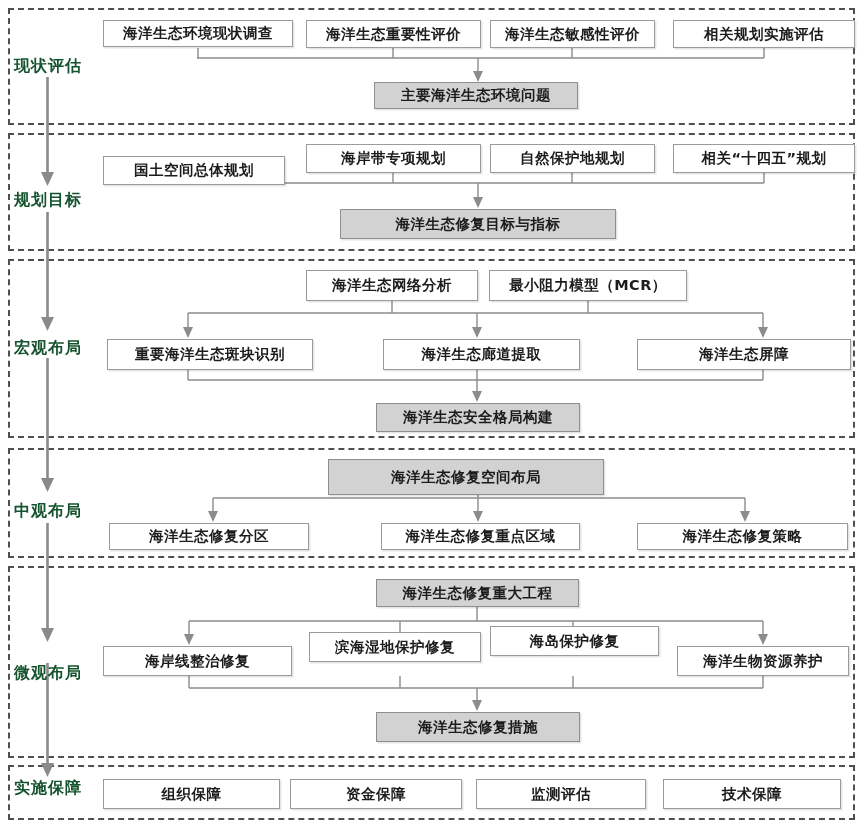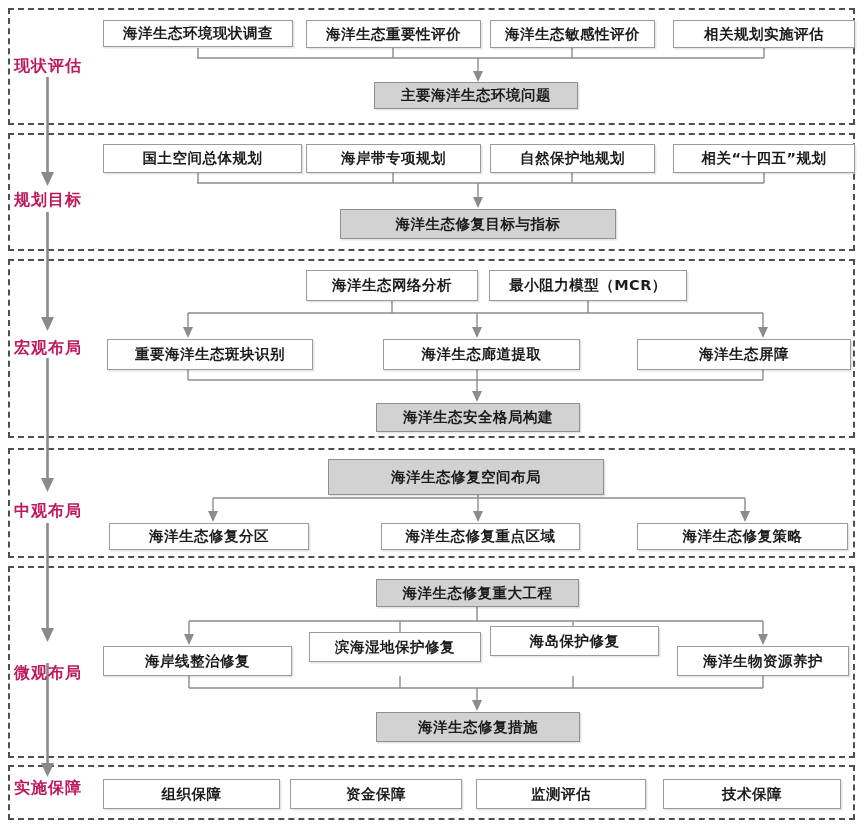--- a/index.html
+++ b/index.html
@@ -13,21 +13,21 @@
   .connectors{position:absolute;left:0;top:0;width:867px;height:827px;z-index:1;}
   .section{
     position:absolute;left:8px;width:847px;
     border:2px dashed #4f4f4f;
     box-sizing:border-box;
     z-index:0;background:transparent;
   }
   .stage-label{
     position:absolute;left:12px;width:72px;height:20px;
     display:flex;align-items:center;justify-content:center;
-    font-size:16px;font-weight:bold;color:#be185d;letter-spacing:1px;
+    font-size:16px;font-weight:bold;color:#14532d;letter-spacing:1px;
     z-index:3;white-space:nowrap;
   }
   .node{
     position:absolute;
     display:flex;align-items:center;justify-content:center;
     background:#ffffff;
     border:1.4px solid #9b9b9b;
     box-sizing:border-box;
     font-size:14.5px;font-weight:600;color:#1c1c1c;
     letter-spacing:0.5px;white-space:nowrap;
@@ -109,21 +109,21 @@
   <div class="stage-label" style="top:501px">中观布局</div>
   <div class="stage-label" style="top:663px">微观布局</div>
   <div class="stage-label" style="top:778px">实施保障</div>
 
   <div class="node" style="left:103px;top:20px;width:190px;height:27px">海洋生态环境现状调查</div>
   <div class="node" style="left:306px;top:20px;width:175px;height:28px">海洋生态重要性评价</div>
   <div class="node" style="left:490px;top:20px;width:165px;height:28px">海洋生态敏感性评价</div>
   <div class="node" style="left:673px;top:20px;width:182px;height:28px">相关规划实施评估</div>
   <div class="node gray" style="left:374px;top:82px;width:204px;height:27px">主要海洋生态环境问题</div>
 
-  <div class="node" style="left:103px;top:144px;width:199px;height:29px">国土空间总体规划</div>
+  <div class="node" style="left:103px;top:156px;width:182px;height:29px">国土空间总体规划</div>
   <div class="node" style="left:306px;top:144px;width:175px;height:29px">海岸带专项规划</div>
   <div class="node" style="left:490px;top:144px;width:165px;height:29px">自然保护地规划</div>
   <div class="node" style="left:673px;top:144px;width:182px;height:29px">相关“十四五”规划</div>
   <div class="node gray" style="left:340px;top:209px;width:276px;height:30px">海洋生态修复目标与指标</div>
 
   <div class="node" style="left:306px;top:270px;width:172px;height:31px">海洋生态网络分析</div>
   <div class="node" style="left:489px;top:270px;width:198px;height:31px">最小阻力模型（MCR）</div>
   <div class="node" style="left:107px;top:339px;width:206px;height:31px">重要海洋生态斑块识别</div>
   <div class="node" style="left:383px;top:339px;width:197px;height:31px">海洋生态廊道提取</div>
   <div class="node" style="left:637px;top:339px;width:214px;height:31px">海洋生态屏障</div>

